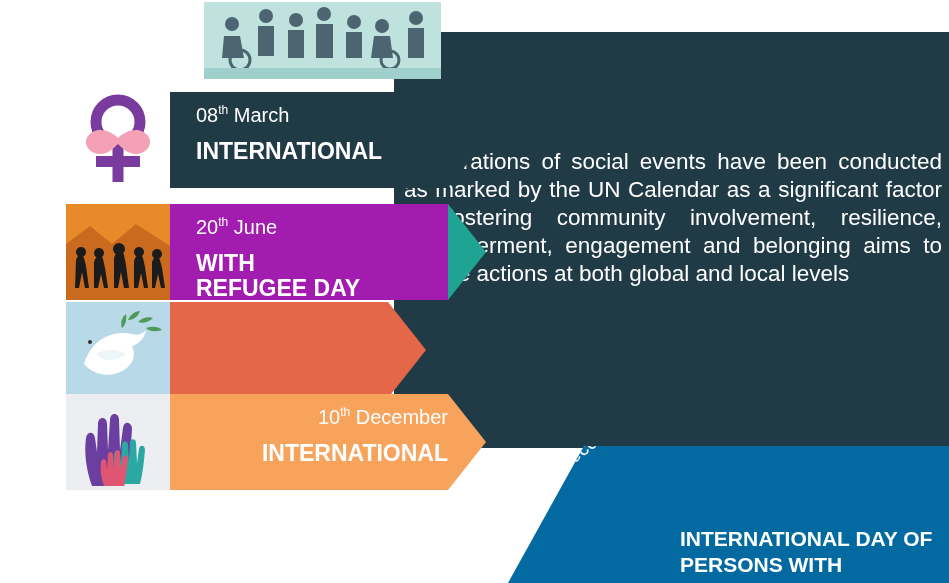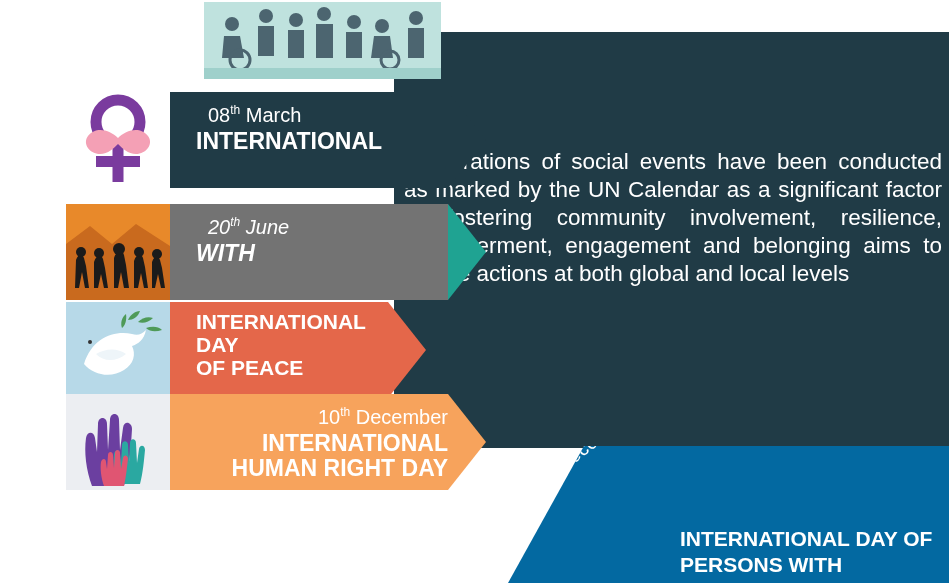--- a/index.html
+++ b/index.html
@@ -25,33 +25,33 @@
   .thumb{position:absolute;left:0;top:0;width:104px;height:96px;overflow:hidden;}
   .banner{
     position:absolute;left:104px;top:0;height:96px;
     color:#ffffff;box-sizing:border-box;
     padding:6px 0 0 26px;
   }
   .banner .arrow{
     position:absolute;right:-38px;top:0;width:0;height:0;
     border-top:48px solid transparent;border-bottom:48px solid transparent;
   }
-  .date{font-size:20px;font-weight:normal;line-height:24px;display:block;margin-left:12px;}
+  .date{font-size:20px;font-weight:normal;line-height:24px;display:block;}
   .date sup{font-size:12px;}
-  .title{font-size:23px;font-weight:bold;line-height:25px;display:block;margin-top:2px;}
+  .title{font-size:23px;font-weight:bold;line-height:25px;display:block;margin-top:12px;}
 
   
   #row-womens-day{left:66px;top:92px;}
   #row-womens-day .banner{width:278px;background:#203b46;}
   #row-womens-day .arrow{border-left:38px solid #203b46;}
   #row-womens-day .thumb{background:#ffffff;}
 
   
   #row-refugee-day{left:66px;top:204px;}
-  #row-refugee-day .banner{width:278px;background:#737373;font-style:italic;}
+  #row-refugee-day .banner{width:278px;background:#a21caf;}
   #row-refugee-day .arrow{border-left:38px solid #1fa392;}
 
   
   #row-peace-day{left:66px;top:302px;}
   #row-peace-day .banner{width:218px;background:#e4674a;}
   #row-peace-day .arrow{border-left:38px solid #e4674a;}
 
   
   #row-human-right-day{left:66px;top:394px;}
   #row-human-right-day .banner{width:278px;background:#f7a35c;text-align:right;}
@@ -129,62 +129,59 @@
         <path d="M86 58c2-6 6-8 8-2l2 8 3 20h-4l-3-14-3 14h-3z"></path>
         <circle cx="91" cy="50" r="5"></circle>
       </g>
     </svg>
   </div>
   <div class="banner">
     <span class="date">
       <span>20</span><sup>th</sup>&nbsp;<span>June</span>
     </span>
     <span class="title">
-      <span>WITH</span><br>
+      <span>WITH</span><br><span>REFUGEE DAY</span>
     </span>
     <span class="arrow"></span>
   </div>
 </div>
 
 <div class="row" id="row-peace-day">
   <div class="thumb">
     <svg class="art" viewBox="0 0 104 96" width="104" height="96" aria-hidden="true">
       <rect x="0" y="0" width="104" height="96" fill="#b7d9e8"></rect>
       <path d="M18 62c8-26 30-34 48-30 6 2 10 0 14-4-2 10-8 14-14 16 4 8 2 18-8 24-12 8-30 6-40-6z" fill="#ffffff"></path>
       <path d="M30 52c10-6 22-6 30 0-10 8-22 8-30 0z" fill="#eef5f9"></path>
       <path d="M80 26c6-2 12-2 16 2-6 2-12 2-16-2z" fill="#4f9a58"></path>
       <path d="M72 20c4-4 10-6 15-4-4 4-10 6-15 4z" fill="#4f9a58"></path>
       <path d="M62 18c2-5 7-9 12-9-2 6-7 9-12 9z" fill="#4f9a58"></path>
       <path d="M56 26c-2-5 0-11 4-14 1 6-1 12-4 14z" fill="#4f9a58"></path>
       <circle cx="24" cy="40" r="2" fill="#333"></circle>
     </svg>
   </div>
   <div class="banner compact">
-    <span class="title">
-      <span>INTERNATIONAL DAY</span><br><span>OF PEACE</span>
-    </span>
     <span class="arrow"></span>
   </div>
 </div>
 
 <div class="row" id="row-human-right-day">
   <div class="thumb">
     <svg class="art" viewBox="0 0 104 96" width="104" height="96" aria-hidden="true">
       <rect x="0" y="0" width="104" height="96" fill="#eceef2"></rect>
       <path d="M26 92c-6-16-8-34-6-48 1-7 8-7 9 0l2 14 1-28c0-8 9-8 9 0l1 26 2-30c0-8 9-8 9 0l1 30 3-22c1-8 9-6 9 1-1 16-2 36-8 57z" fill="#6b3fa0"></path>
       <path d="M52 90c-4-10-5-22-4-30 1-5 6-5 6 0l1 9 1-18c0-5 6-5 6 0l1 17 1-19c0-5 6-5 6 0l1 20 2-14c1-5 6-4 6 1-1 10-2 23-5 34z" fill="#2aa8a1"></path>
       <path d="M38 92c-3-8-4-18-3-24 1-4 5-4 5 0l1 7 1-14c0-4 5-4 5 0l1 13 1-15c0-4 5-4 5 0l1 16 2-11c1-4 5-3 5 1-1 8-2 18-4 27z" fill="#e05572"></path>
     </svg>
   </div>
   <div class="banner">
     <span class="date">
       <span>10</span><sup>th</sup>&nbsp;<span>December</span>
     </span>
     <span class="title">
-      <span>INTERNATIONAL</span><br><span>HUMAN RIGHT DAY</span>
+      <span>INTERNATIONAL</span><br>
     </span>
     <span class="arrow"></span>
   </div>
 </div>
 
 <div id="row-disability-day">
   <div id="disability-date">
     <span>03</span><sup>rd.</sup>&nbsp;<span>December</span>
   </div>
   <div id="disability-title">

